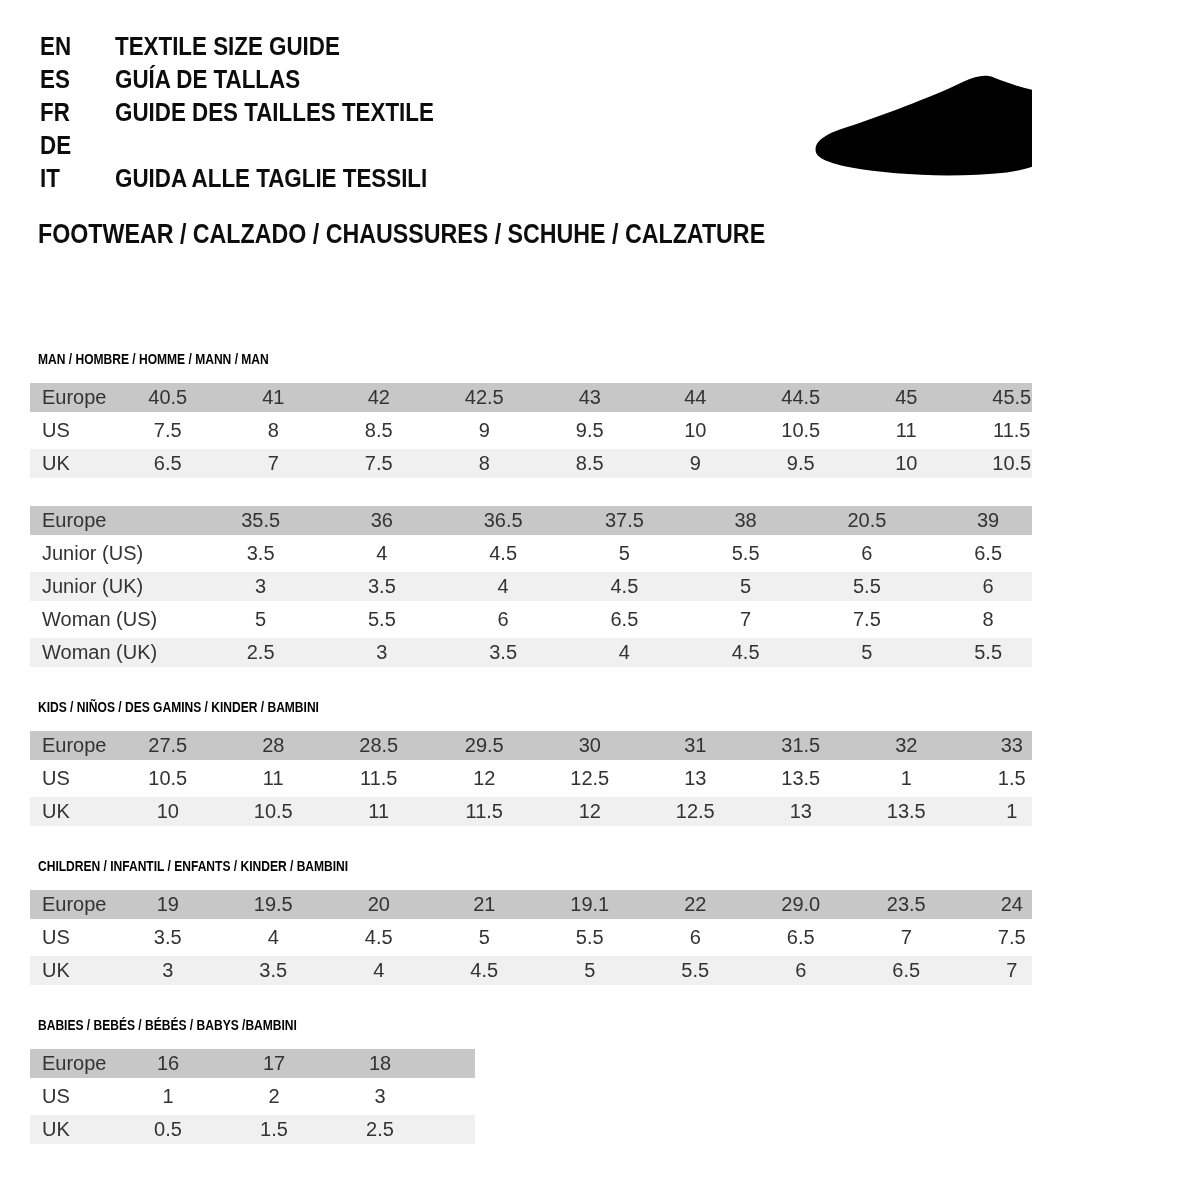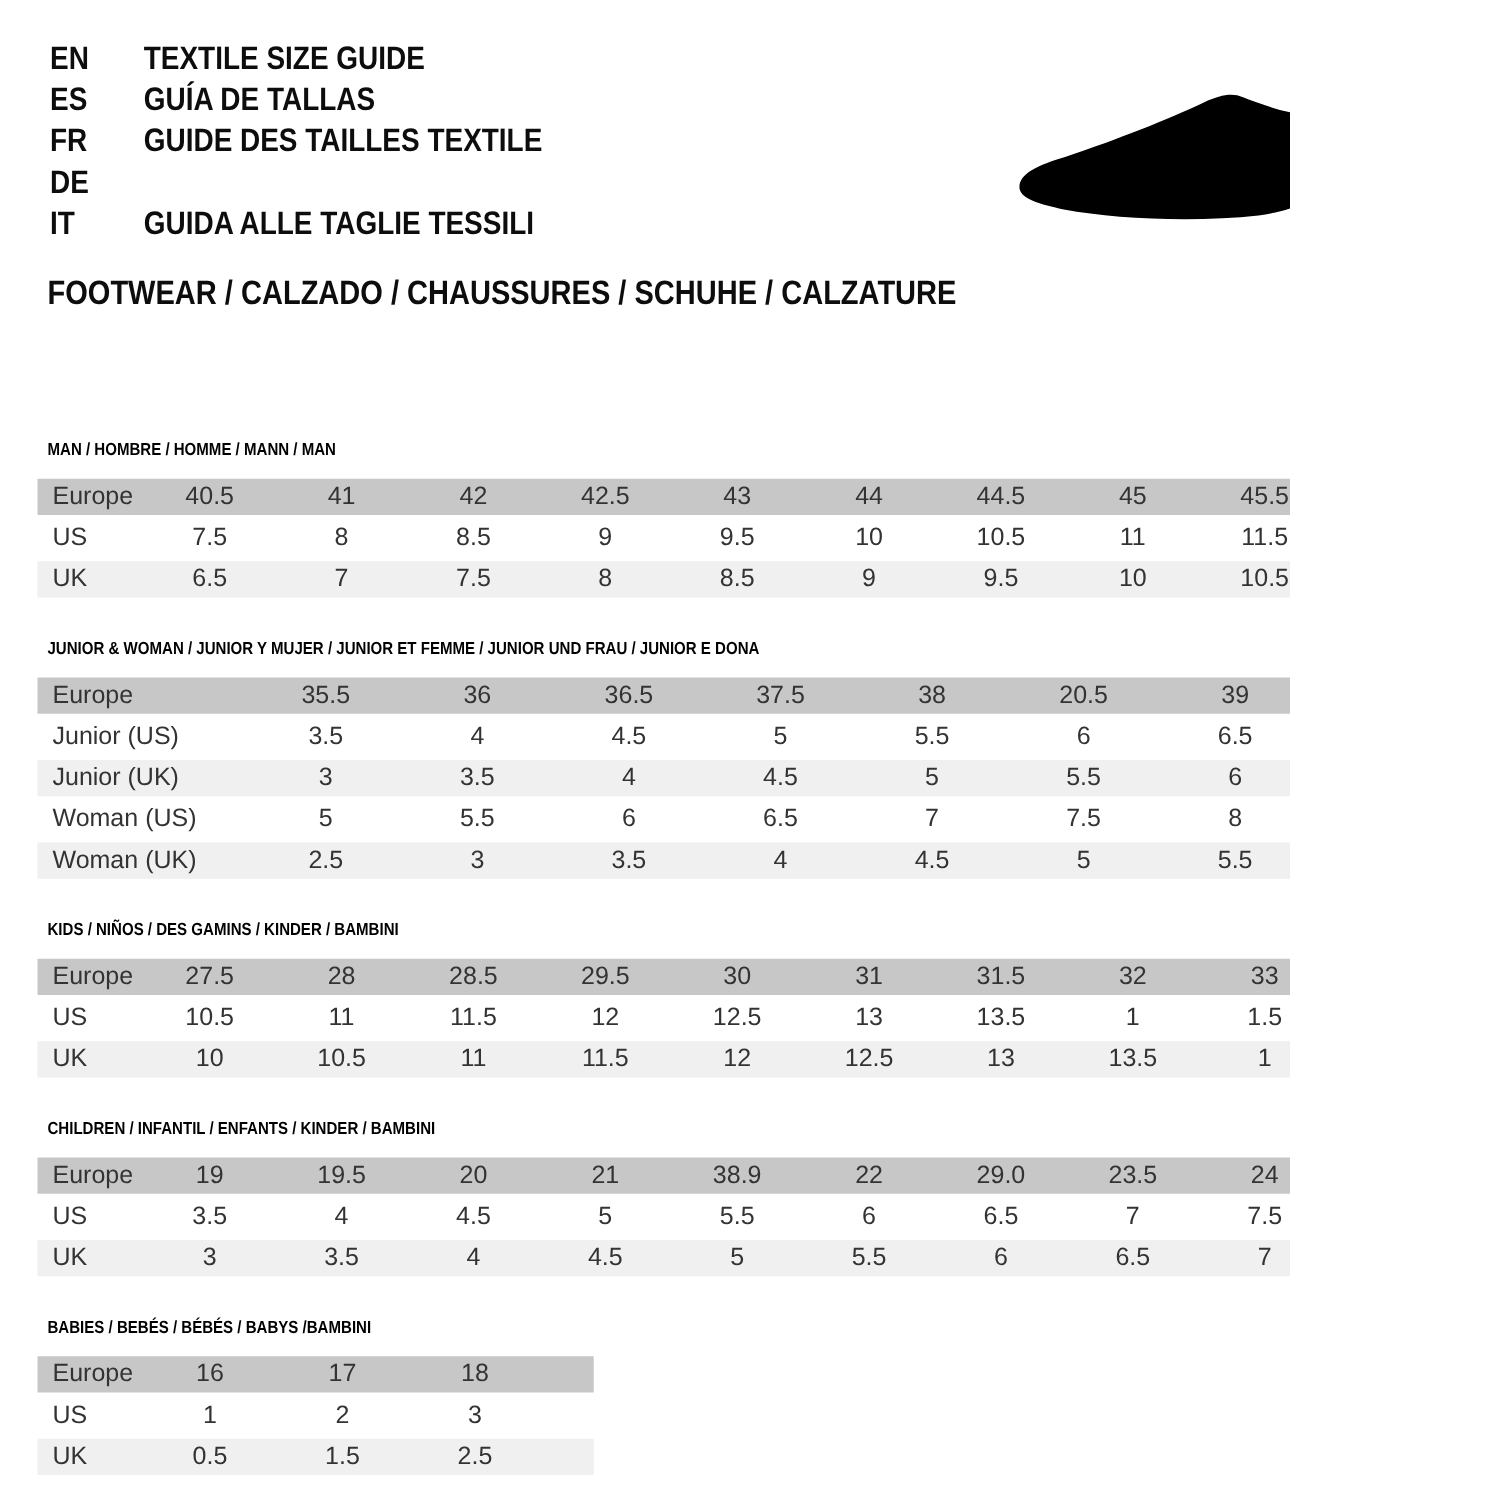--- a/index.html
+++ b/index.html
@@ -119,21 +119,20 @@
               <div class="cell val">8.5</div>
               <div class="cell val">9</div>
               <div class="cell val">9.5</div>
               <div class="cell val">10</div>
               <div class="cell val">10.5</div>
               <div class="cell val">11</div>
             </div>
           </div>
         </section>
         <section class="tbl-section">
-          <h2 class="tbl-title"><span class="cond">JUNIOR &amp; WOMAN / JUNIOR Y MUJER / JUNIOR ET FEMME / JUNIOR UND FRAU / JUNIOR E DONA</span></h2>
           <div class="tbl wide-label">
             <div class="row header">
               <div class="cell label">Europe</div>
               <div class="cell val">35.5</div>
               <div class="cell val">36</div>
               <div class="cell val">36.5</div>
               <div class="cell val">37.5</div>
               <div class="cell val">38</div>
               <div class="cell val">20.5</div>
               <div class="cell val">39</div>
@@ -231,21 +230,21 @@
         </section>
         <section class="tbl-section">
           <h2 class="tbl-title"><span class="cond">CHILDREN / INFANTIL / ENFANTS / KINDER / BAMBINI</span></h2>
           <div class="tbl">
             <div class="row header">
               <div class="cell label">Europe</div>
               <div class="cell val">19</div>
               <div class="cell val">19.5</div>
               <div class="cell val">20</div>
               <div class="cell val">21</div>
-              <div class="cell val">38.9</div>
+              <div class="cell val">19.1</div>
               <div class="cell val">22</div>
               <div class="cell val">29.0</div>
               <div class="cell val">23.5</div>
               <div class="cell val">24</div>
               <div class="cell val">25</div>
             </div>
             <div class="row">
               <div class="cell label">US</div>
               <div class="cell val">3.5</div>
               <div class="cell val">4</div>

